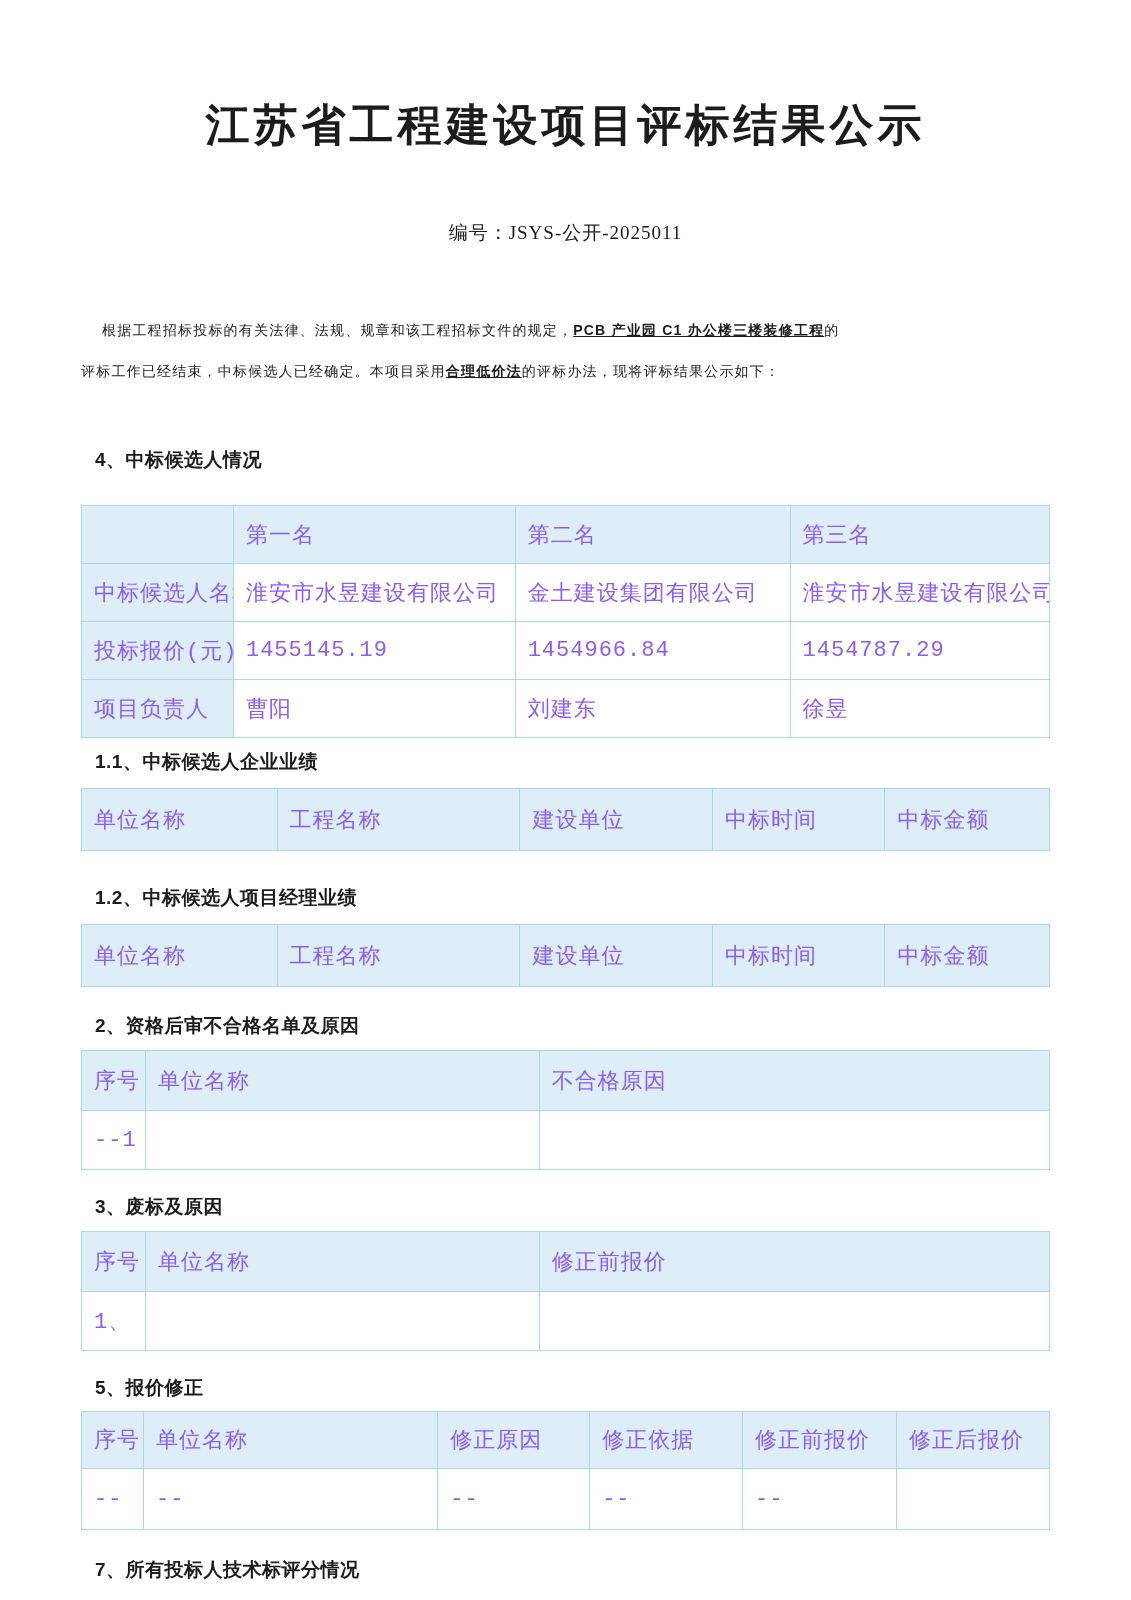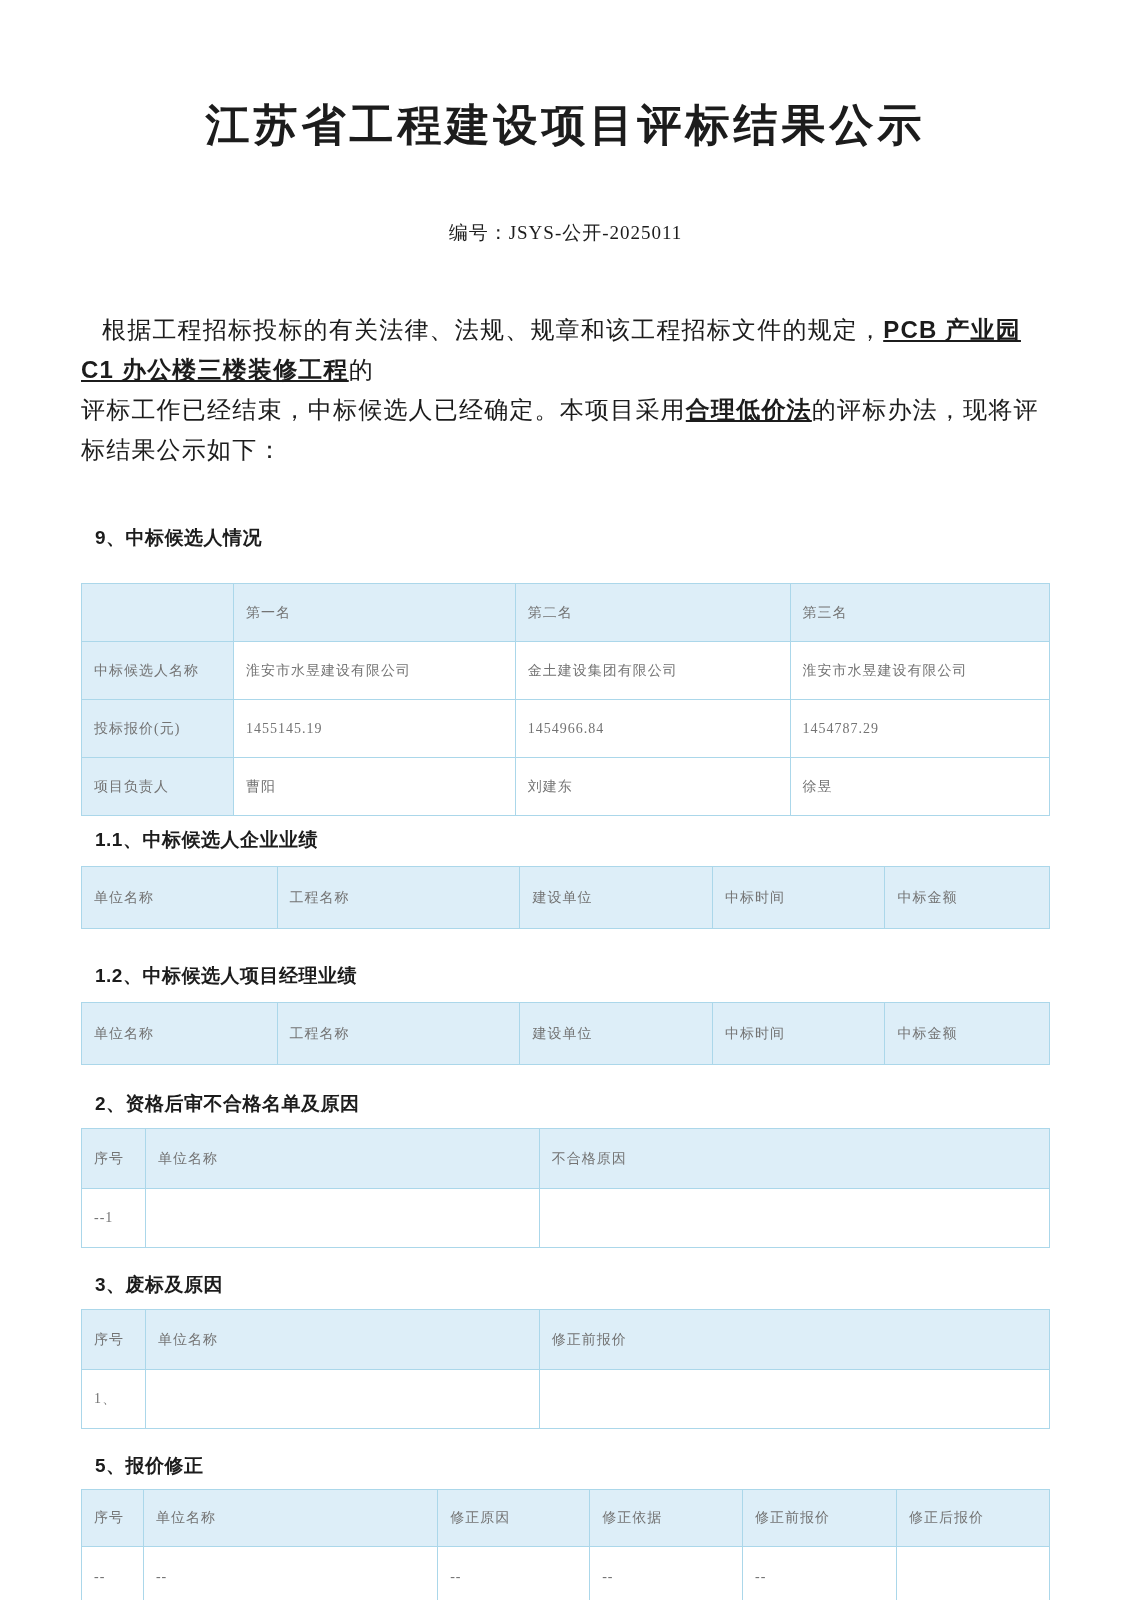--- a/index.html
+++ b/index.html
@@ -12,36 +12,36 @@
 
   .doc-title{
     font-size:44px;font-weight:bold;text-align:center;
     letter-spacing:4px;line-height:52px;margin:0 0 68px 0;
   }
   .doc-number{
     font-size:19px;text-align:center;line-height:26px;margin:0 0 64px 0;
     letter-spacing:1px;
   }
   .intro{
-    font-size:24px;line-height:40px;letter-spacing:1.2px;margin:0 0 56px 0;
+    font-size:14px;line-height:40px;letter-spacing:1.2px;margin:0 0 56px 0;
   }
   .intro .indent{display:inline-block;width:21px;}
   .hl{
     font-family:"Liberation Sans","DejaVu Sans",sans-serif;
     font-weight:bold;text-decoration:underline;
   }
   .sec-h{
     font-family:"Liberation Sans","DejaVu Sans",sans-serif;
     font-size:19px;font-weight:bold;line-height:24px;
     padding-left:14px;margin:0 0 14px 0;letter-spacing:0.5px;
   }
 
   table.tbl{
     width:100%;border-collapse:collapse;table-layout:fixed;
-    font-size:14px;color:#737373;
+    font-size:22px;color:#8b5cf6;font-family:Liberation Mono, monospace;
   }
   table.tbl th, table.tbl td{
     border:1px solid #abd7ea;
     font-weight:normal;text-align:left;vertical-align:middle;
     padding:4px 12px;letter-spacing:1px;
     overflow:hidden;white-space:nowrap;
   }
   table.tbl th.blue{background:#ddeef8;}
   table.tbl thead th{background:#ddeef8;}
 
@@ -61,21 +61,21 @@
 <body>
 
 <div class="page">
 
   <h1 class="doc-title">江苏省工程建设项目评标结果公示</h1>
 
   <div class="doc-number">编号：JSYS-公开-2025011</div>
 
   <p class="intro"><span class="indent"></span><span>根据工程招标投标的有关法律、法规、规章和该工程招标文件的规定，</span><span class="hl">PCB 产业园 C1 办公楼三楼装修工程</span><span>的</span><br><span>评标工作已经结束，中标候选人已经确定。本项目采用</span><span class="hl">合理低价法</span><span>的评标办法，现将评标结果公示如下：</span></p>
 
-  <h2 class="sec-h" style="margin-bottom:33px">9、中标候选人情况</h2>
+  <h2 class="sec-h" style="margin-bottom:33px">4、中标候选人情况</h2>
 
   <table class="tbl t1">
     <colgroup>
         <col style="width:15.7%">
         <col style="width:29.1%">
         <col style="width:28.4%">
         <col style="width:26.8%">
       </colgroup>
     <thead>
       <tr>

